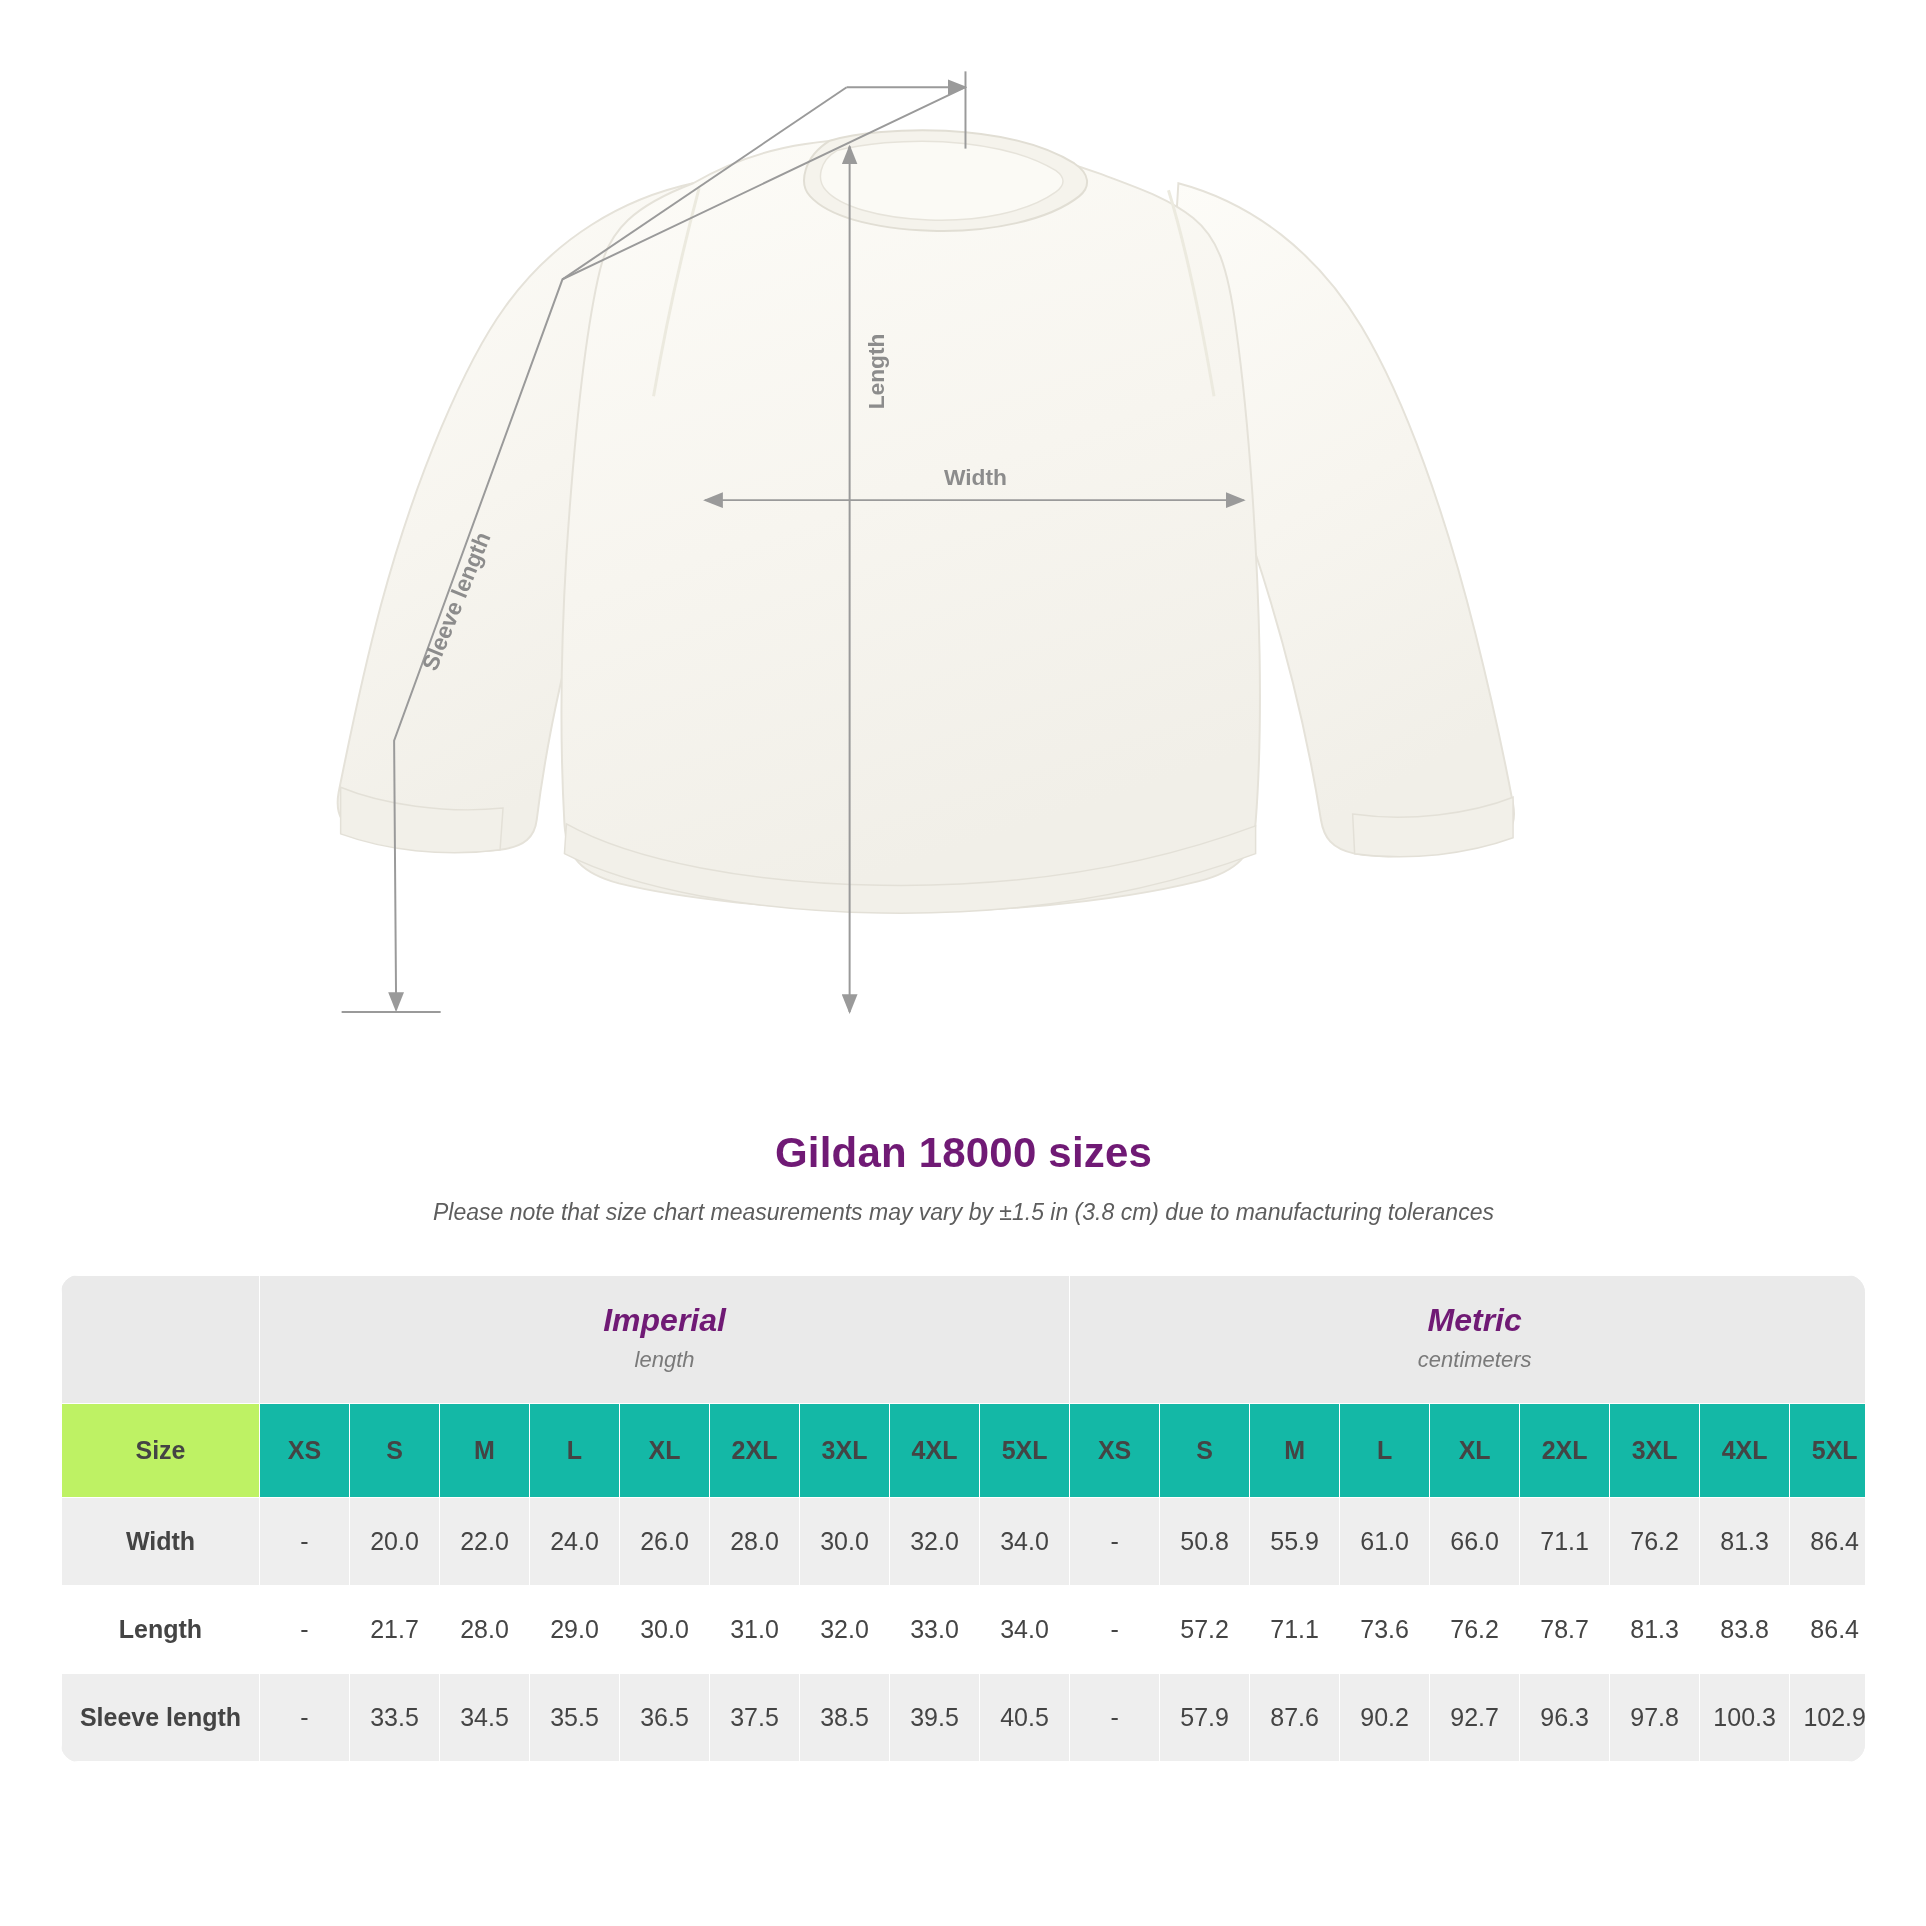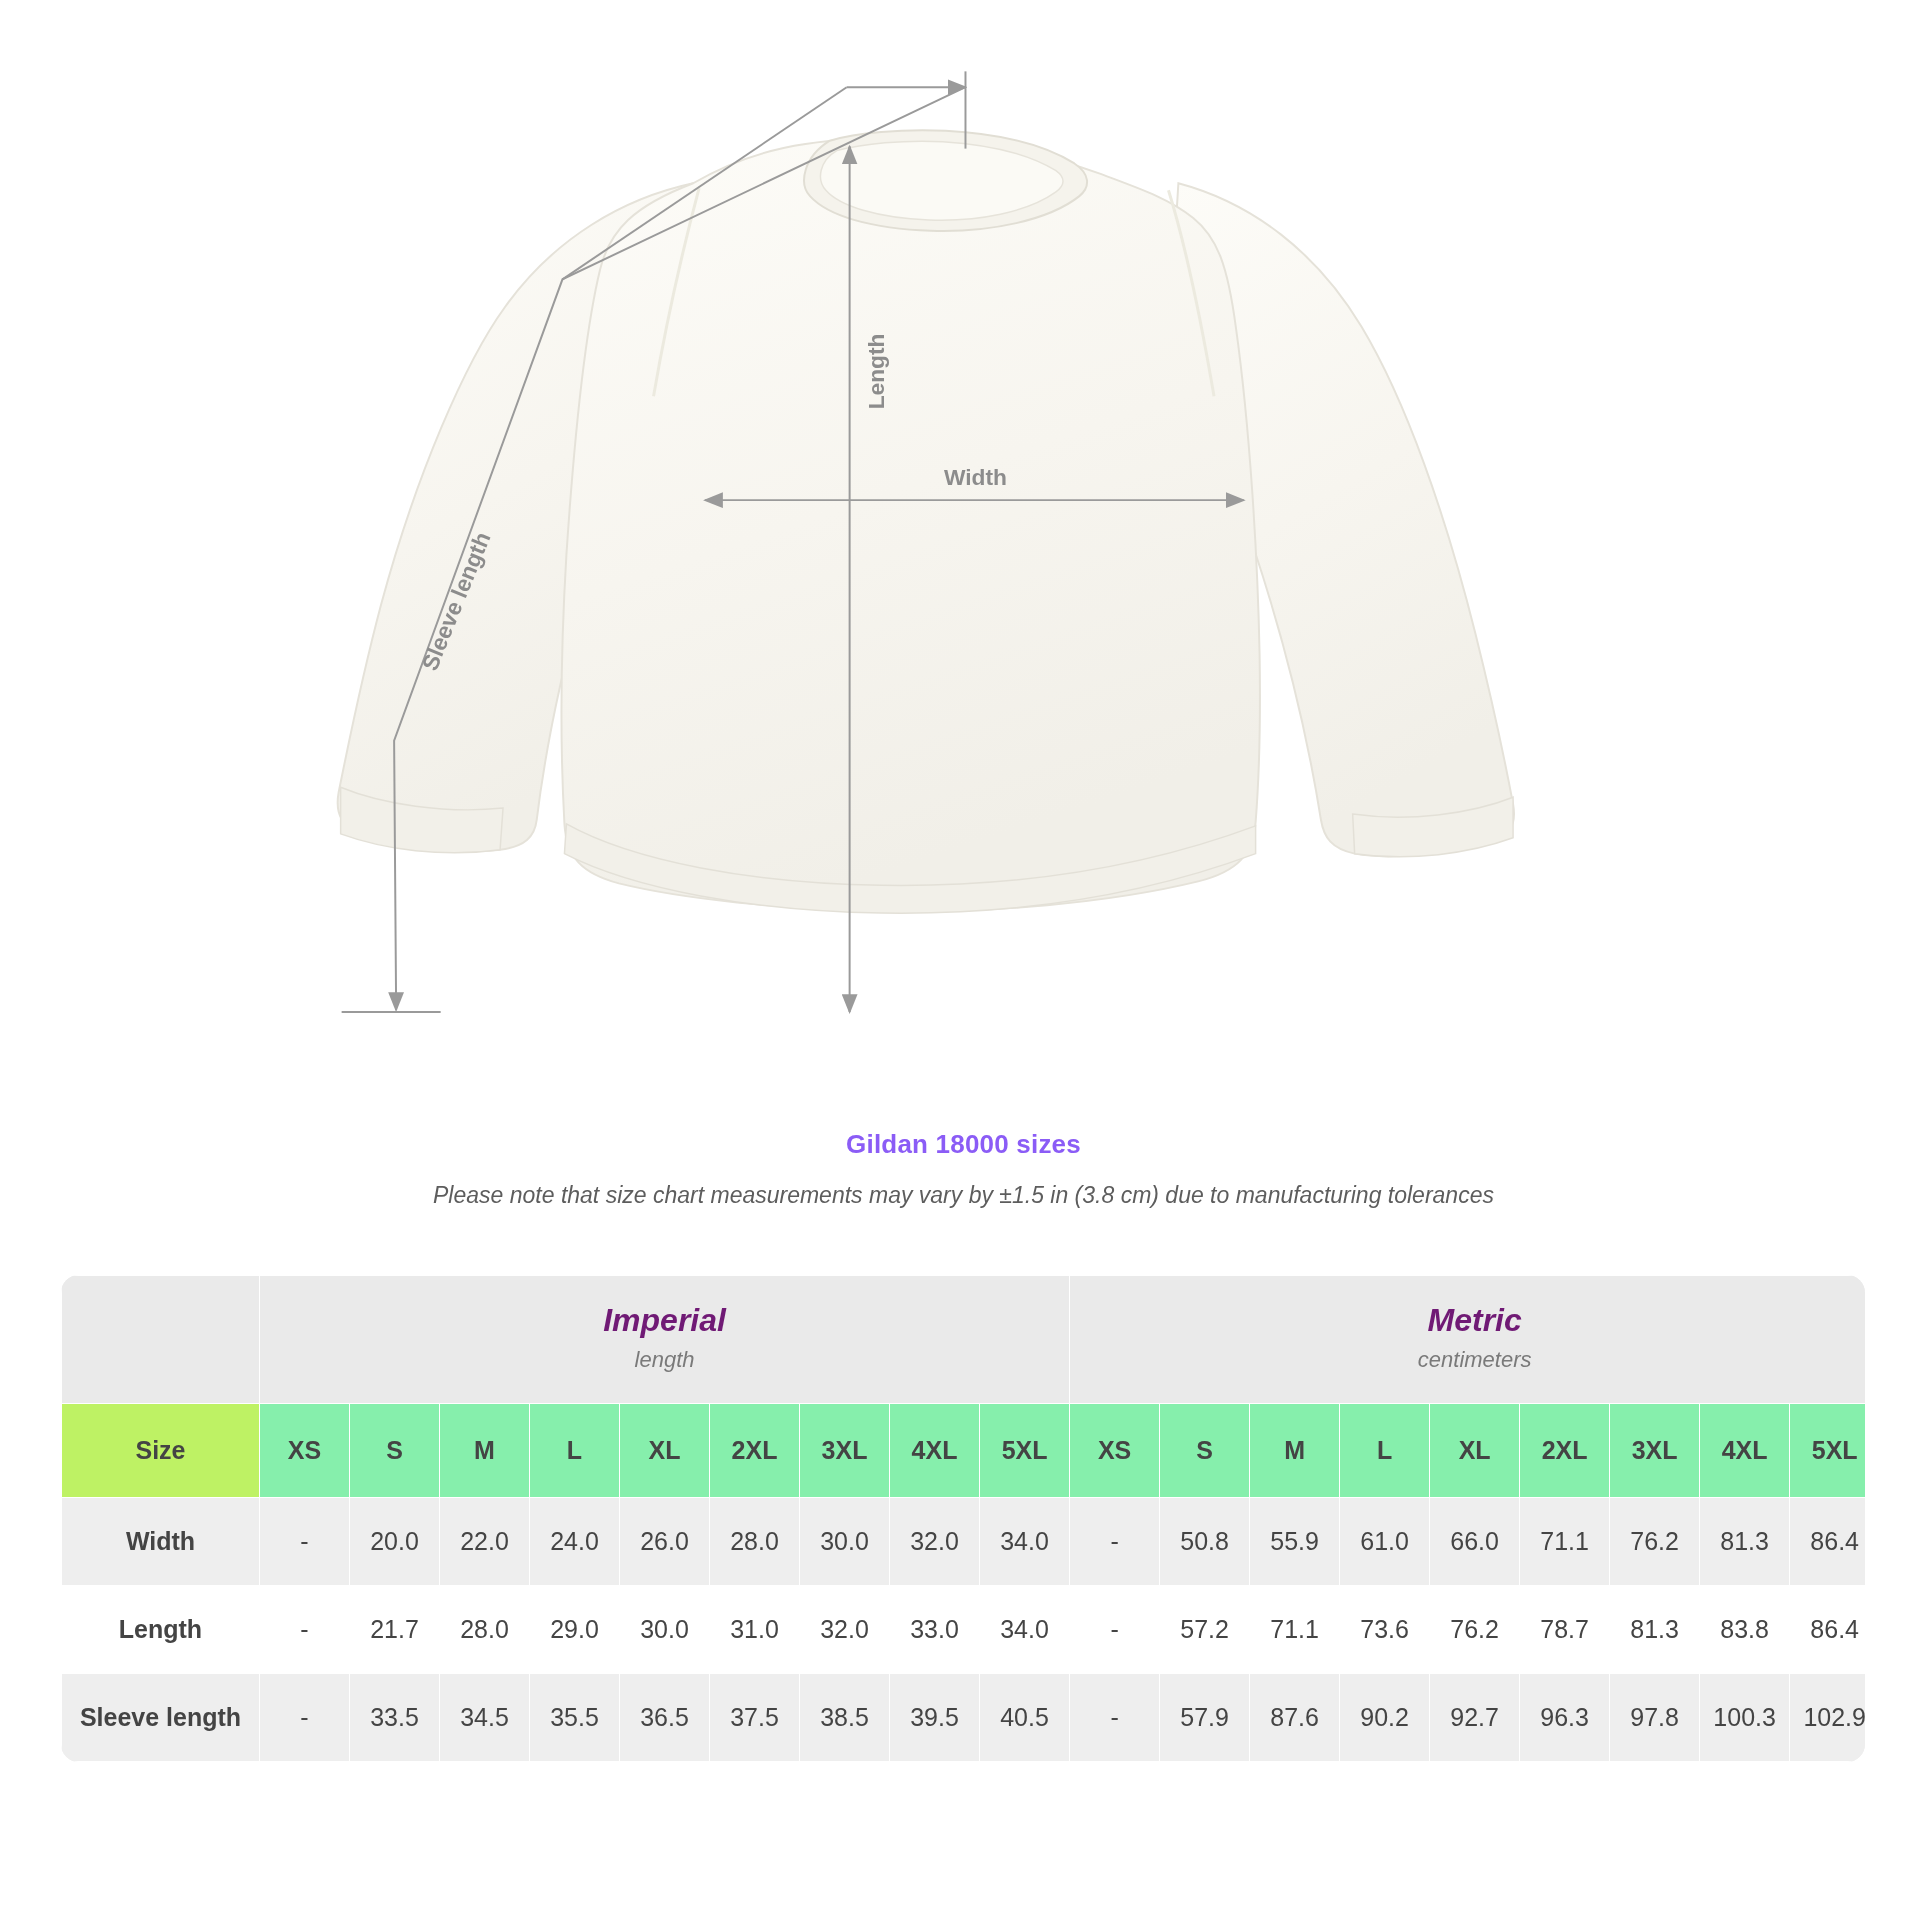--- a/index.html
+++ b/index.html
@@ -36,23 +36,23 @@
 
   
   .title-block {
     position: absolute;
     top: 1129px;
     left: 0;
     width: 1927px;
     text-align: center;
   }
   .chart-title {
-    font-size: 26px;
+    font-size: 42px;
     font-weight: bold;
-    color: #8b5cf6;
+    color: #701a75;
     letter-spacing: 0.2px;
     margin: 0;
   }
   .chart-note {
     margin-top: 22px;
     font-size: 23px;
     font-style: italic;
     color: #5d5d5d;
   }
 
@@ -89,21 +89,21 @@
     font-weight: bold;
     color: #701a75;
   }
   .unit-sub {
     font-size: 22px;
     font-style: italic;
     color: #7a7a7a;
     margin-top: 8px;
   }
   .head-row th {
-    background: #86efac;
+    background: #14b8a6;
     font-size: 27px;
     font-weight: bold;
     color: #4a4a4a;
     height: 91px;
   }
   .head-row th.rowlabel {
     background: #bef264;
   }
   .row-body td {
     height: 85px;

